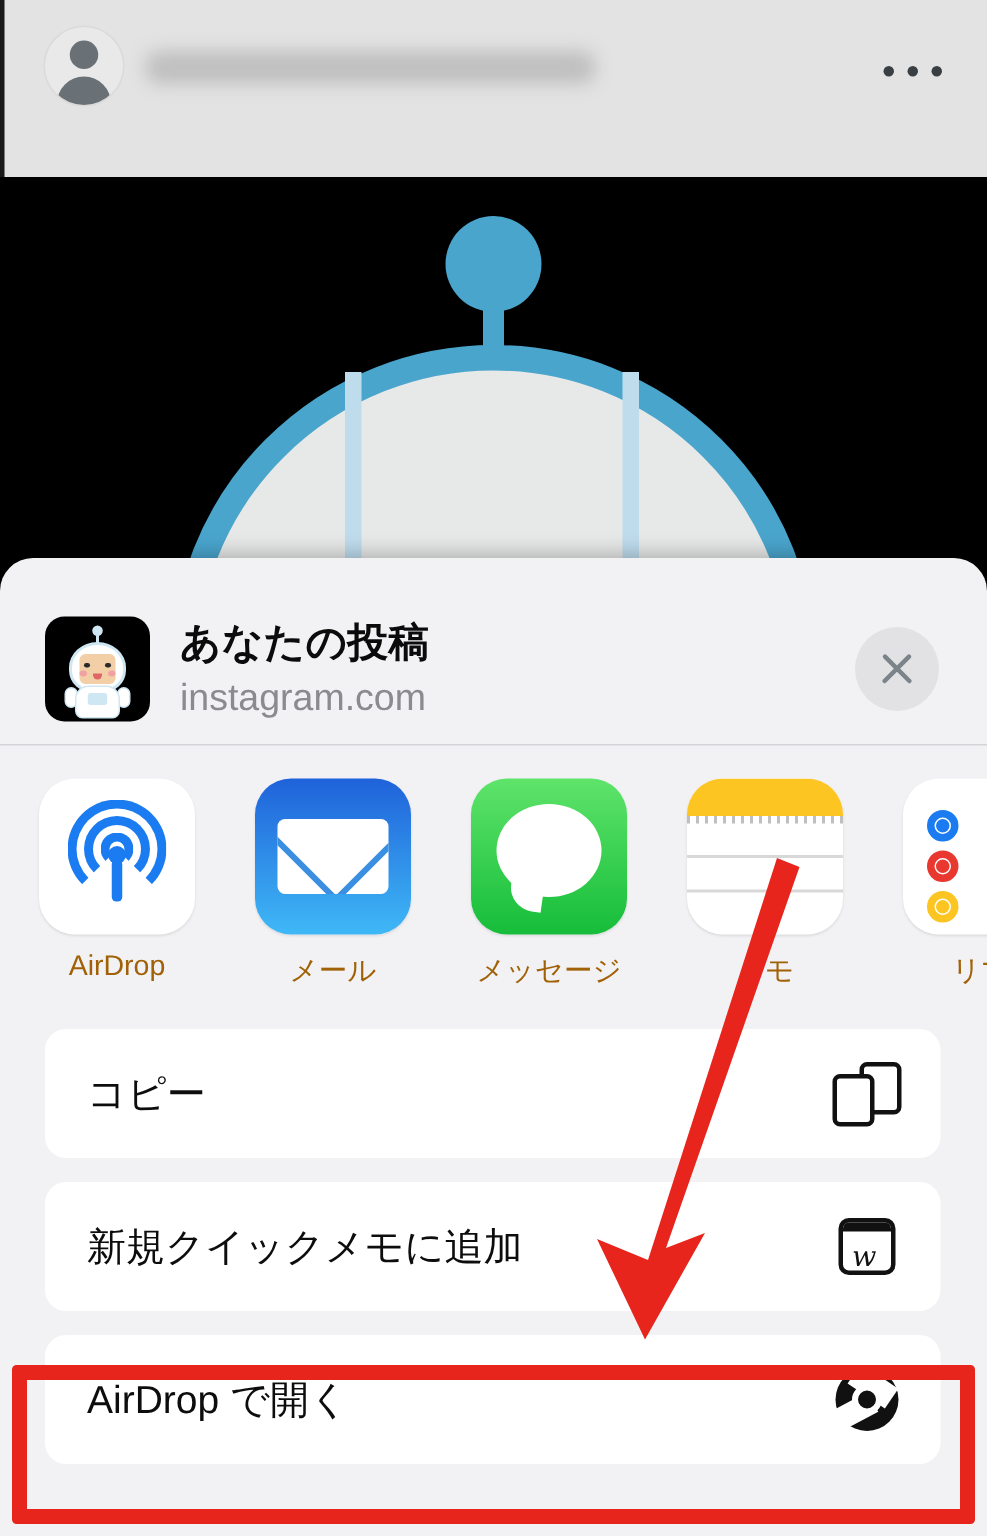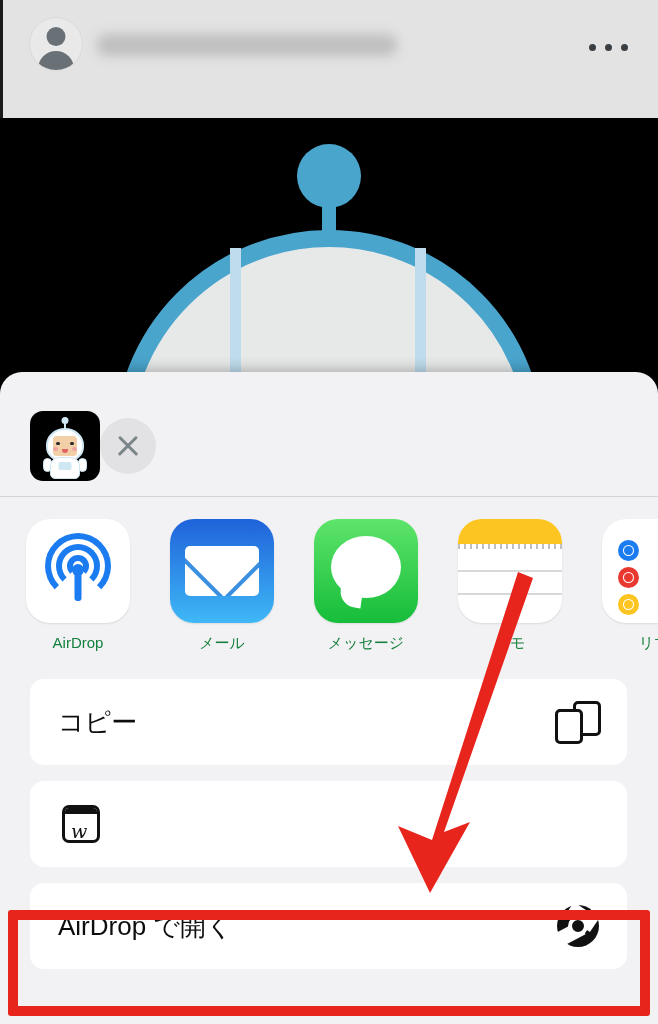--- a/index.html
+++ b/index.html
@@ -151,21 +151,21 @@
     gap: 36px;
     overflow: hidden;
   }
   .app-item { width: 108px; flex: 0 0 auto; text-align: center; }
   .app-icon {
     width: 104px; height: 104px; border-radius: 24px;
     margin: 0 auto; position: relative; overflow: hidden;
     box-shadow: 0 1px 2px rgba(0,0,0,.10);
   }
   .app-label {
-    margin-top: 11px; font-size: 15px; color: #15803d; white-space: nowrap;
+    margin-top: 11px; font-size: 19px; color: #a16207; white-space: nowrap;
   }
 
   
   .ic-airdrop { background: #fff; }
   .ic-airdrop .ring {
     position: absolute; left: 50%; border: 6px solid #1a7cf0;
     border-bottom-color: transparent; border-radius: 50%;
     transform: translateX(-50%);
   }
   .ic-airdrop .r1 { width: 22px; height: 22px; top: 36px; }
@@ -330,20 +330,24 @@
         <div class="t-eye l"></div>
         <div class="t-eye r"></div>
         <div class="t-cheek l"></div>
         <div class="t-cheek r"></div>
         <div class="t-mouth"></div>
         <div class="t-arm l"></div>
         <div class="t-arm r"></div>
         <div class="t-body"></div>
         <div class="t-panel"></div>
       </div>
+      <div class="sheet-titles">
+        <div class="sheet-title">あなたの投稿</div>
+        <div class="sheet-subtitle">instagram.com</div>
+      </div>
       <div class="close-btn"></div>
     </div>
 
     <div class="divider"></div>
 
     <div class="app-row">
 
       <div class="app-item">
         <div class="app-icon ic-airdrop">
           <div class="ring r3"></div>
@@ -402,20 +406,21 @@
 
       <div class="action-row">
         <div class="action-label">コピー</div>
         <div class="action-icon">
           <div class="copy-back"></div>
           <div class="copy-front"></div>
         </div>
       </div>
 
       <div class="action-row">
+        <div class="action-label">新規クイックメモに追加</div>
         <div class="action-icon">
           <div class="qn-box">
             <div class="bar"></div>
             <div class="squig">w</div>
           </div>
         </div>
       </div>
 
       <div class="action-row">
         <div class="action-label">AirDrop で開く</div>

